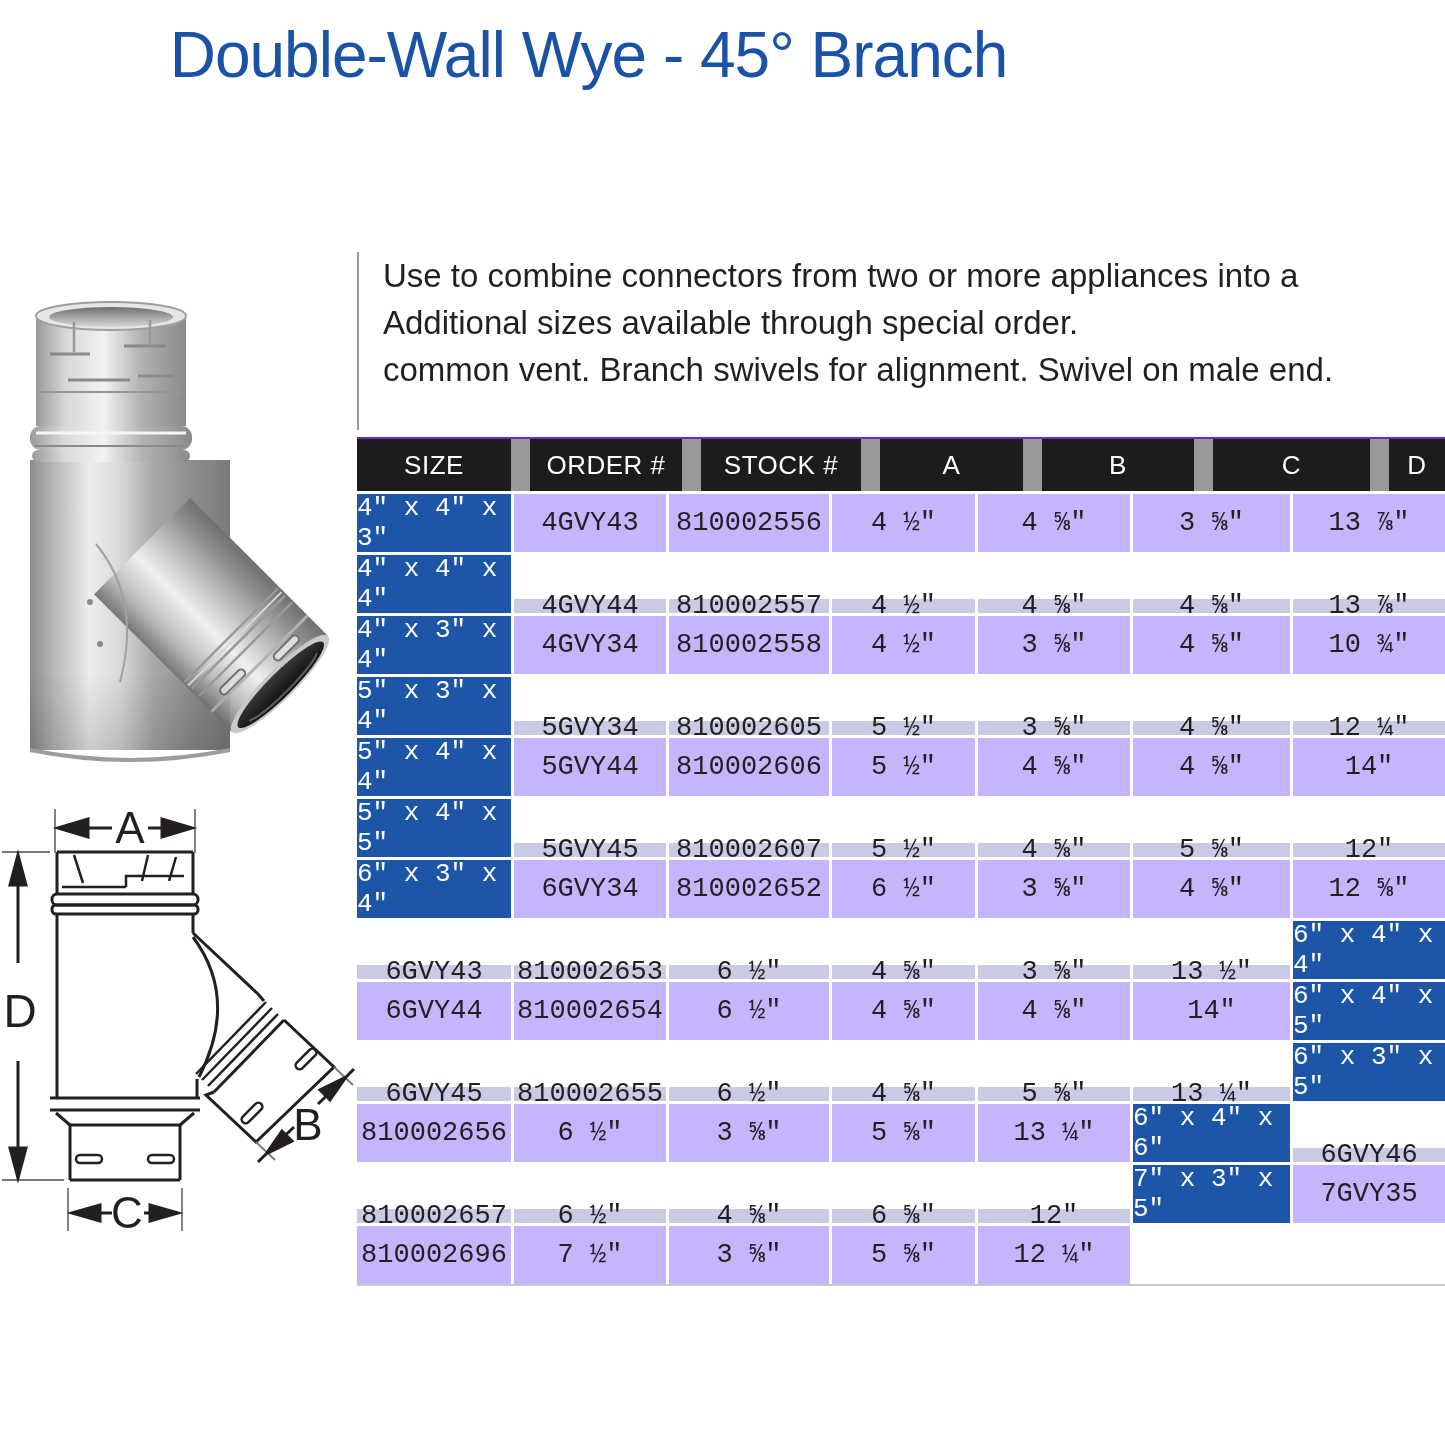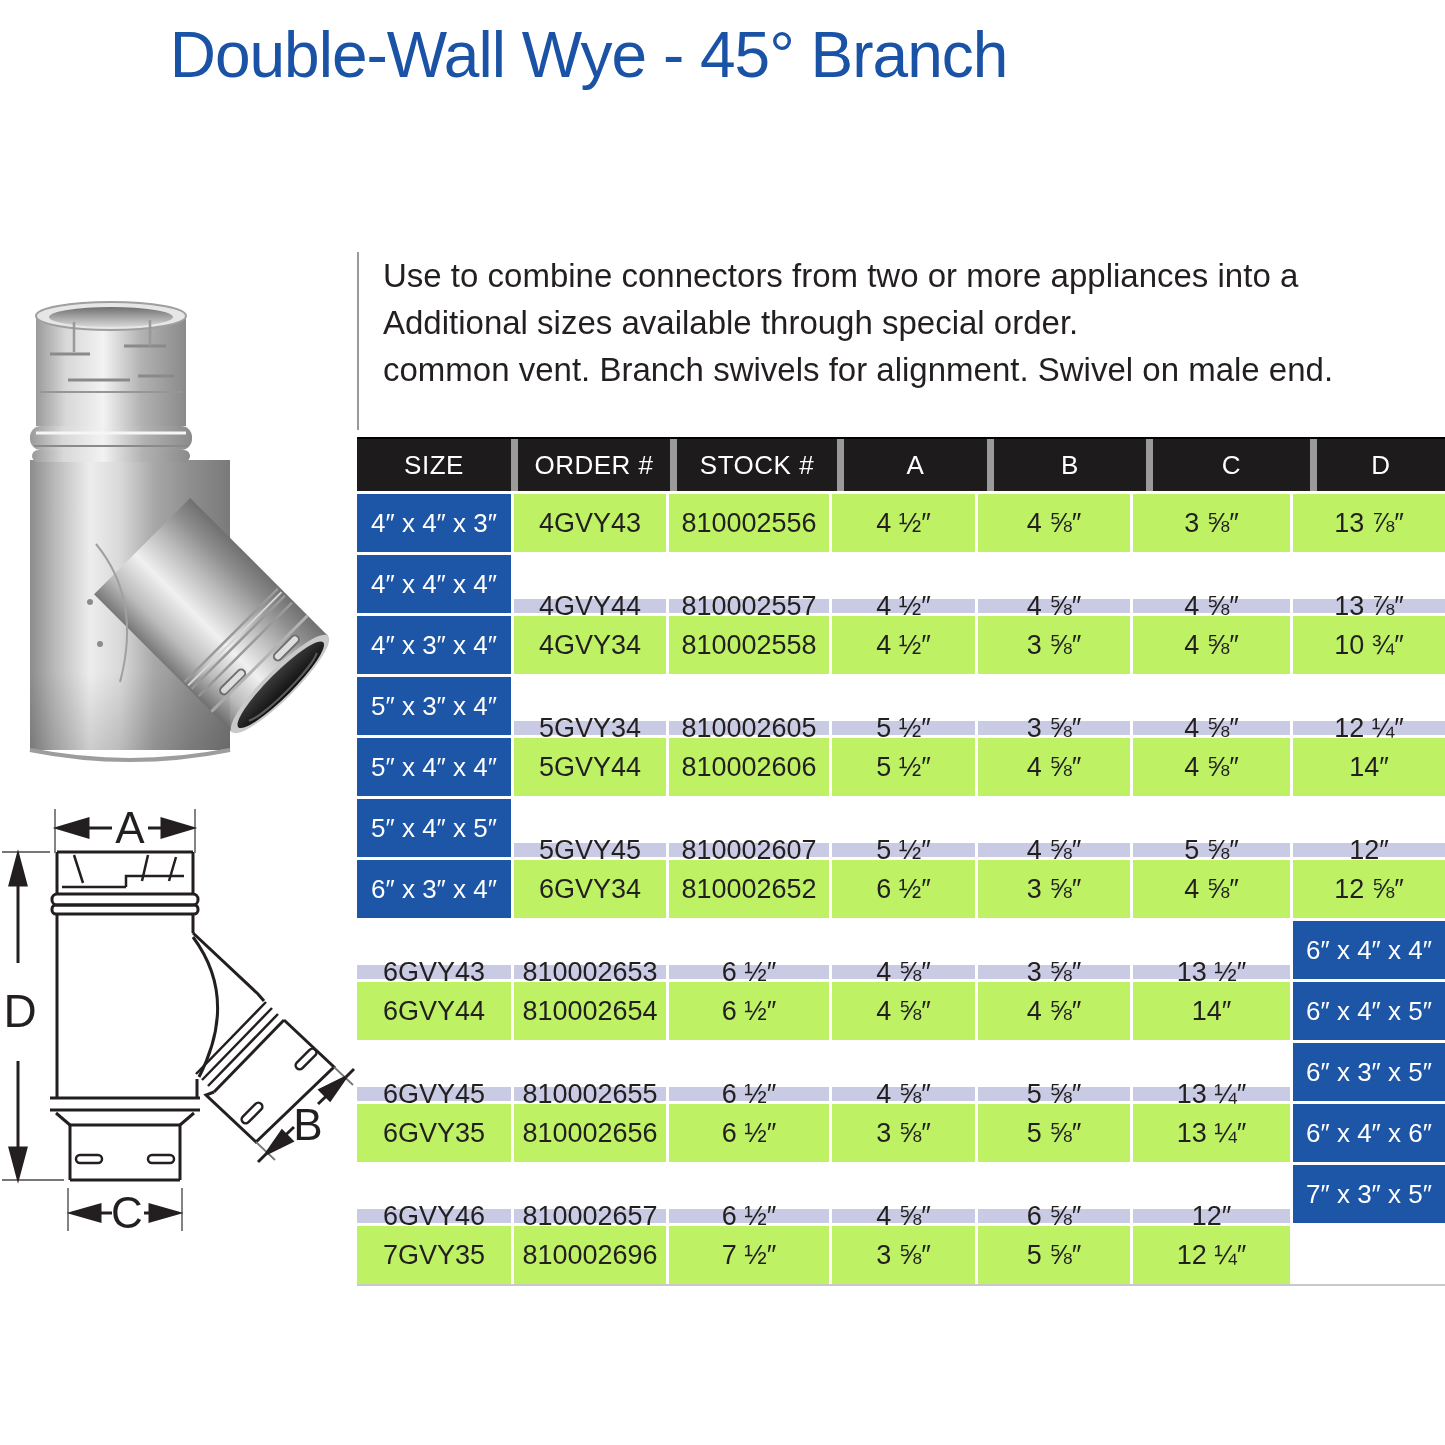--- a/index.html
+++ b/index.html
@@ -18,42 +18,42 @@
   .description{
     position:absolute;left:357px;top:252px;width:1086px;height:178px;
     border-left:2px solid #9a9a9a;padding-left:24px;box-sizing:border-box;
     font-size:33px;line-height:47px;color:#231f20;
   }
   .description .line{white-space:nowrap;}
   .spec-table{position:absolute;left:357px;top:437px;width:1088px;}
   .tbl-header{
     display:grid;
     grid-template-columns:154px 152px 160px 143px 152px 157px 1fr;
-    column-gap:7px;background:#9a9a9a;border-top:2px solid #000000;
+    column-gap:19px;background:#9a9a9a;border-top:2px solid #6d28d9;
     height:52px;
   }
   .tbl-header .hcell{
     background:var(--header-bg,#1e1b1d);color:#ffffff;
     display:flex;align-items:center;justify-content:center;
     font-size:26px;letter-spacing:0.5px;
   }
   .tbl-body{
     display:grid;
     grid-template-columns:154px 152px 160px 143px 152px 157px 1fr;
     gap:3px;background:#ffffff;margin-top:3px;
-    grid-auto-rows:58px;border-bottom:2px solid #c9c9c9;
+    grid-auto-rows:58px;border-bottom:2px solid #c9c9c9;font-family:Liberation Mono, monospace;
   }
   .tbl-body .cell{
     display:flex;align-items:center;justify-content:center;
     font-size:27px;color:#231f20;
   }
   .tbl-body .size-cell{
     background:var(--size-cell-bg,#1d55a7);color:#ffffff;font-size:26px;
   }
-  .tbl-body .plain{background:#bef264;}
+  .tbl-body .plain{background:#c4b5fd;}
   .tbl-body .alt{background:var(--row-alt-bg,#c9cae3);margin-top:44px;}
   svg text{font-family:"Liberation Sans","DejaVu Sans",sans-serif;}
 </style>
 </head>
 <body>
 
 <div class="page-title">Double-Wall Wye - 45° Branch</div>
 
 <div class="photo-wrap">
   <svg width="325" height="472" viewBox="0 0 325 472">
@@ -285,21 +285,20 @@
       <div class="cell plain">4 ⅝″</div>
       <div class="cell plain">14″</div>
       <div class="cell size-cell">6″ x 4″ x 5″</div>
       <div class="cell alt">6GVY45</div>
       <div class="cell alt">810002655</div>
       <div class="cell alt">6 ½″</div>
       <div class="cell alt">4 ⅝″</div>
       <div class="cell alt">5 ⅝″</div>
       <div class="cell alt">13 ¼″</div>
       <div class="cell size-cell">6″ x 3″ x 5″</div>
-      <div class="cell plain">6GVY35</div>
       <div class="cell plain">810002656</div>
       <div class="cell plain">6 ½″</div>
       <div class="cell plain">3 ⅝″</div>
       <div class="cell plain">5 ⅝″</div>
       <div class="cell plain">13 ¼″</div>
       <div class="cell size-cell">6″ x 4″ x 6″</div>
       <div class="cell alt">6GVY46</div>
       <div class="cell alt">810002657</div>
       <div class="cell alt">6 ½″</div>
       <div class="cell alt">4 ⅝″</div>

